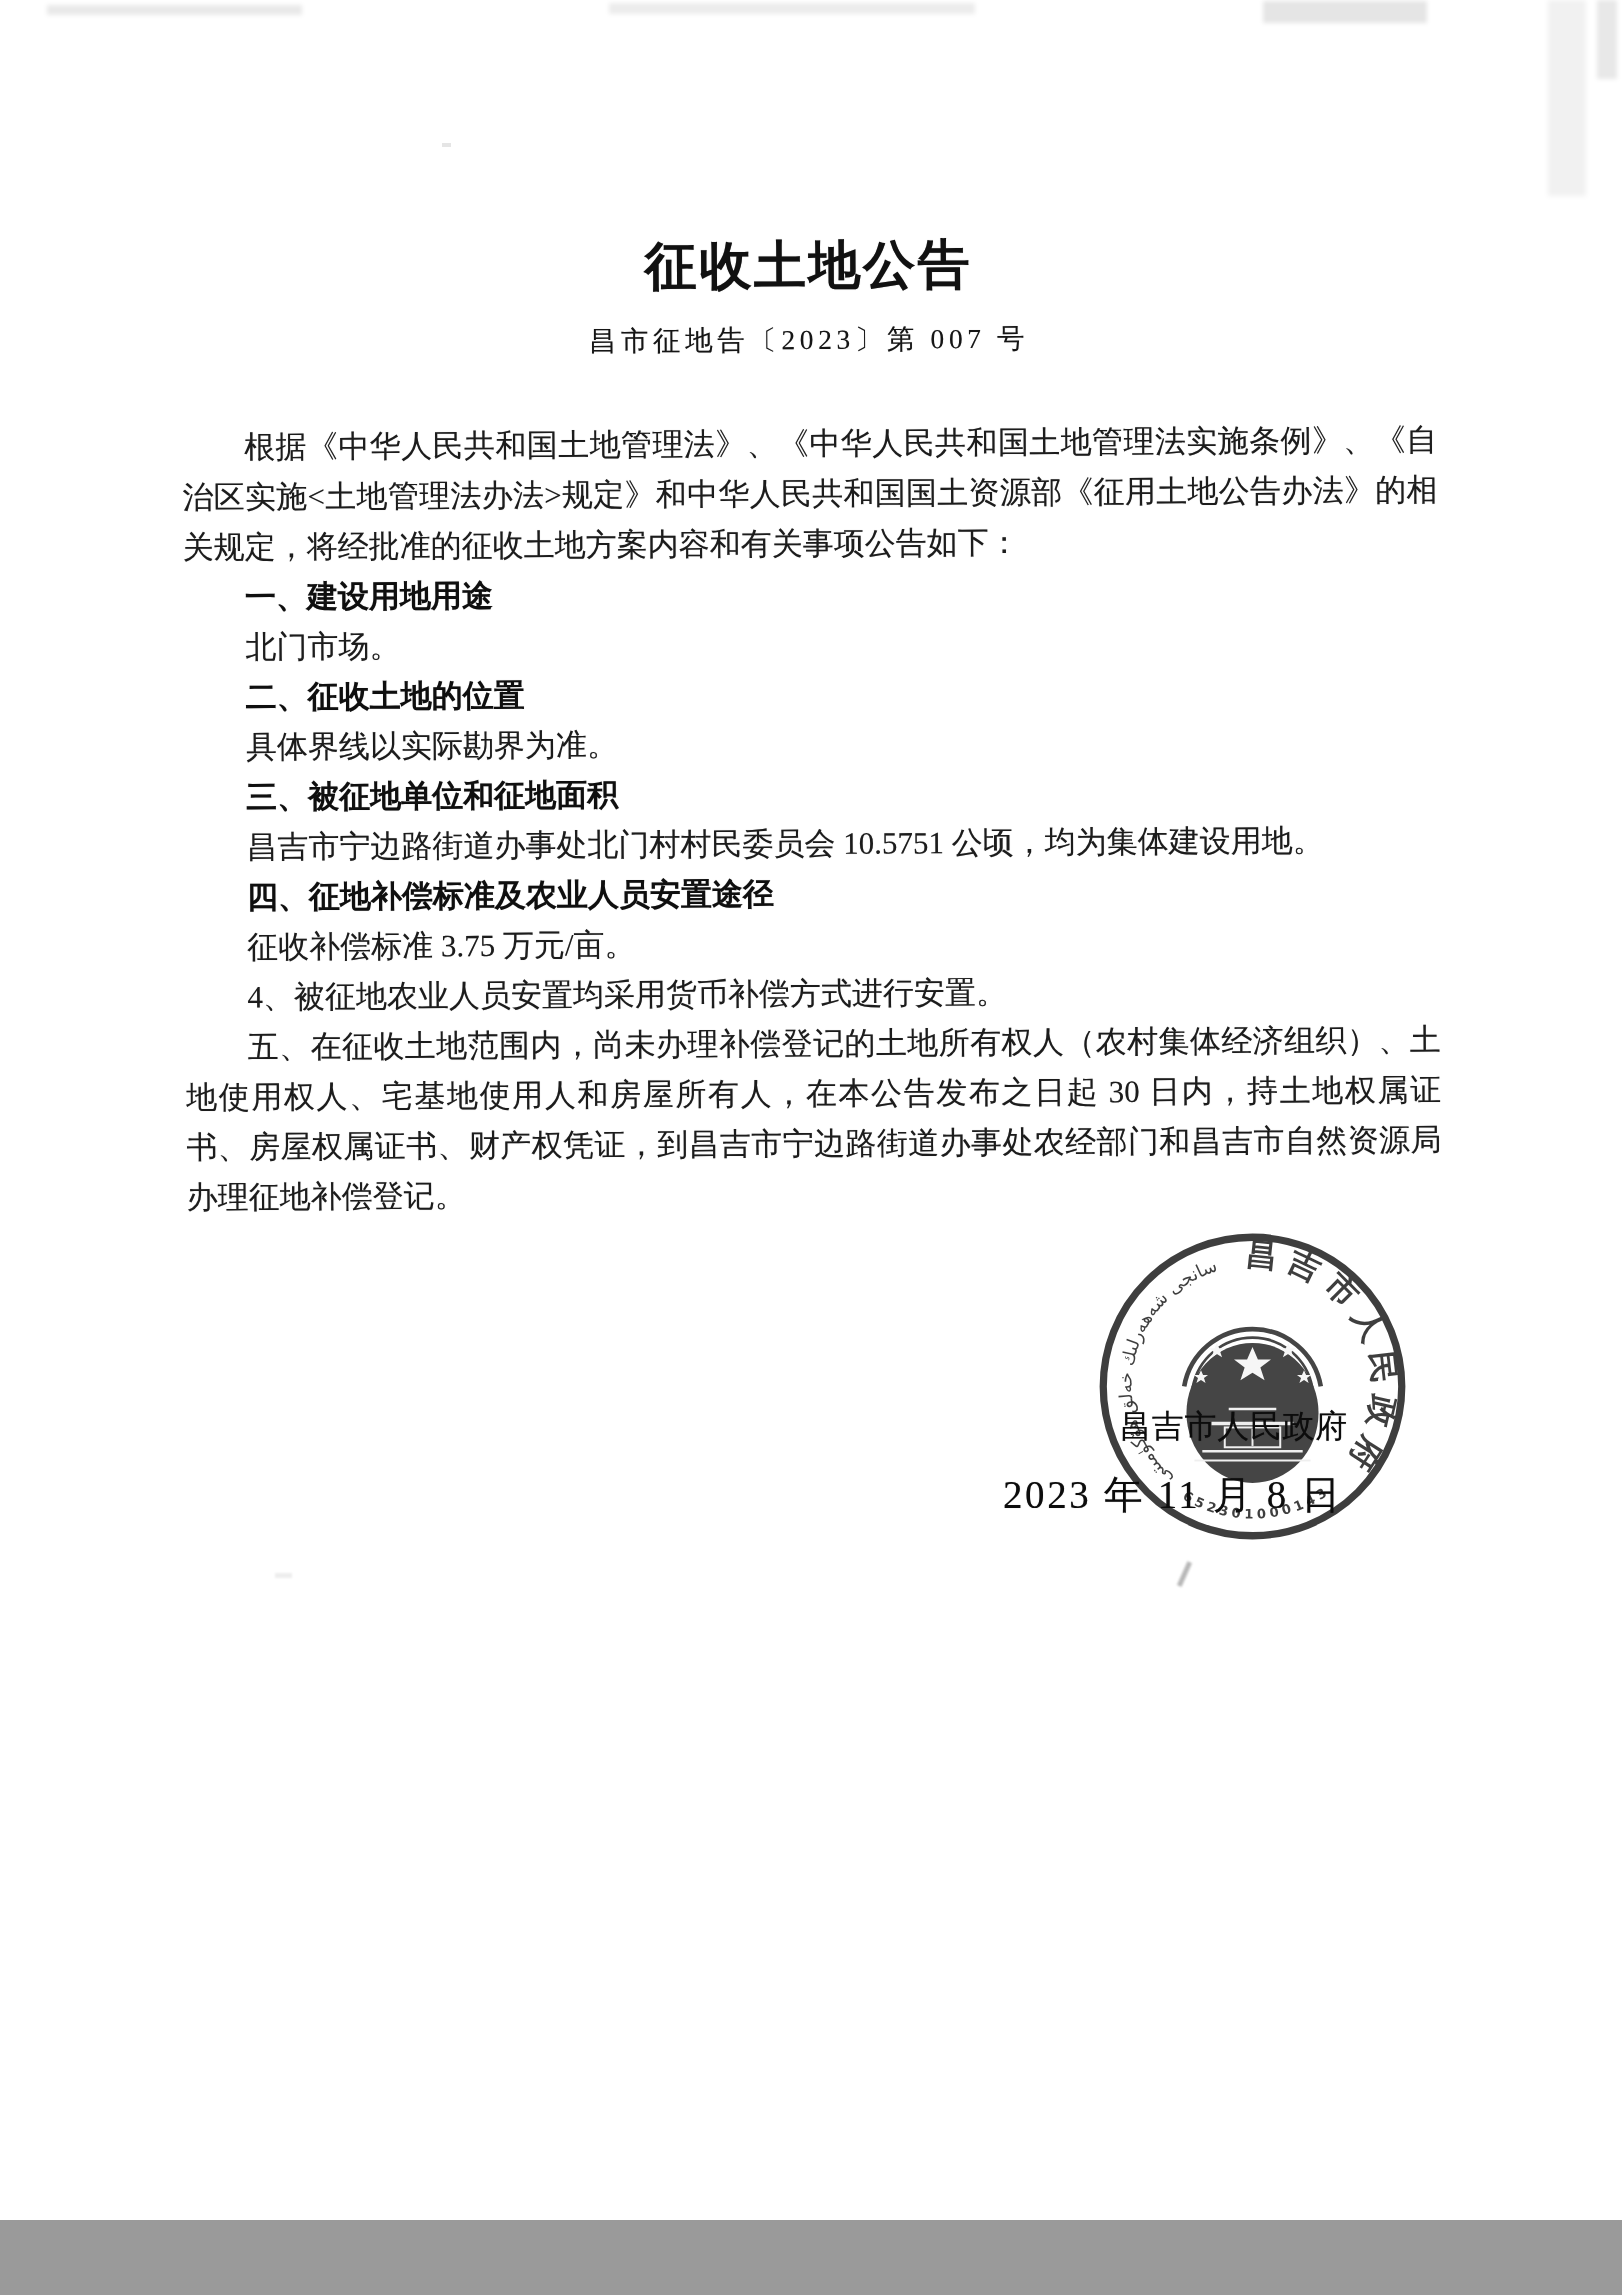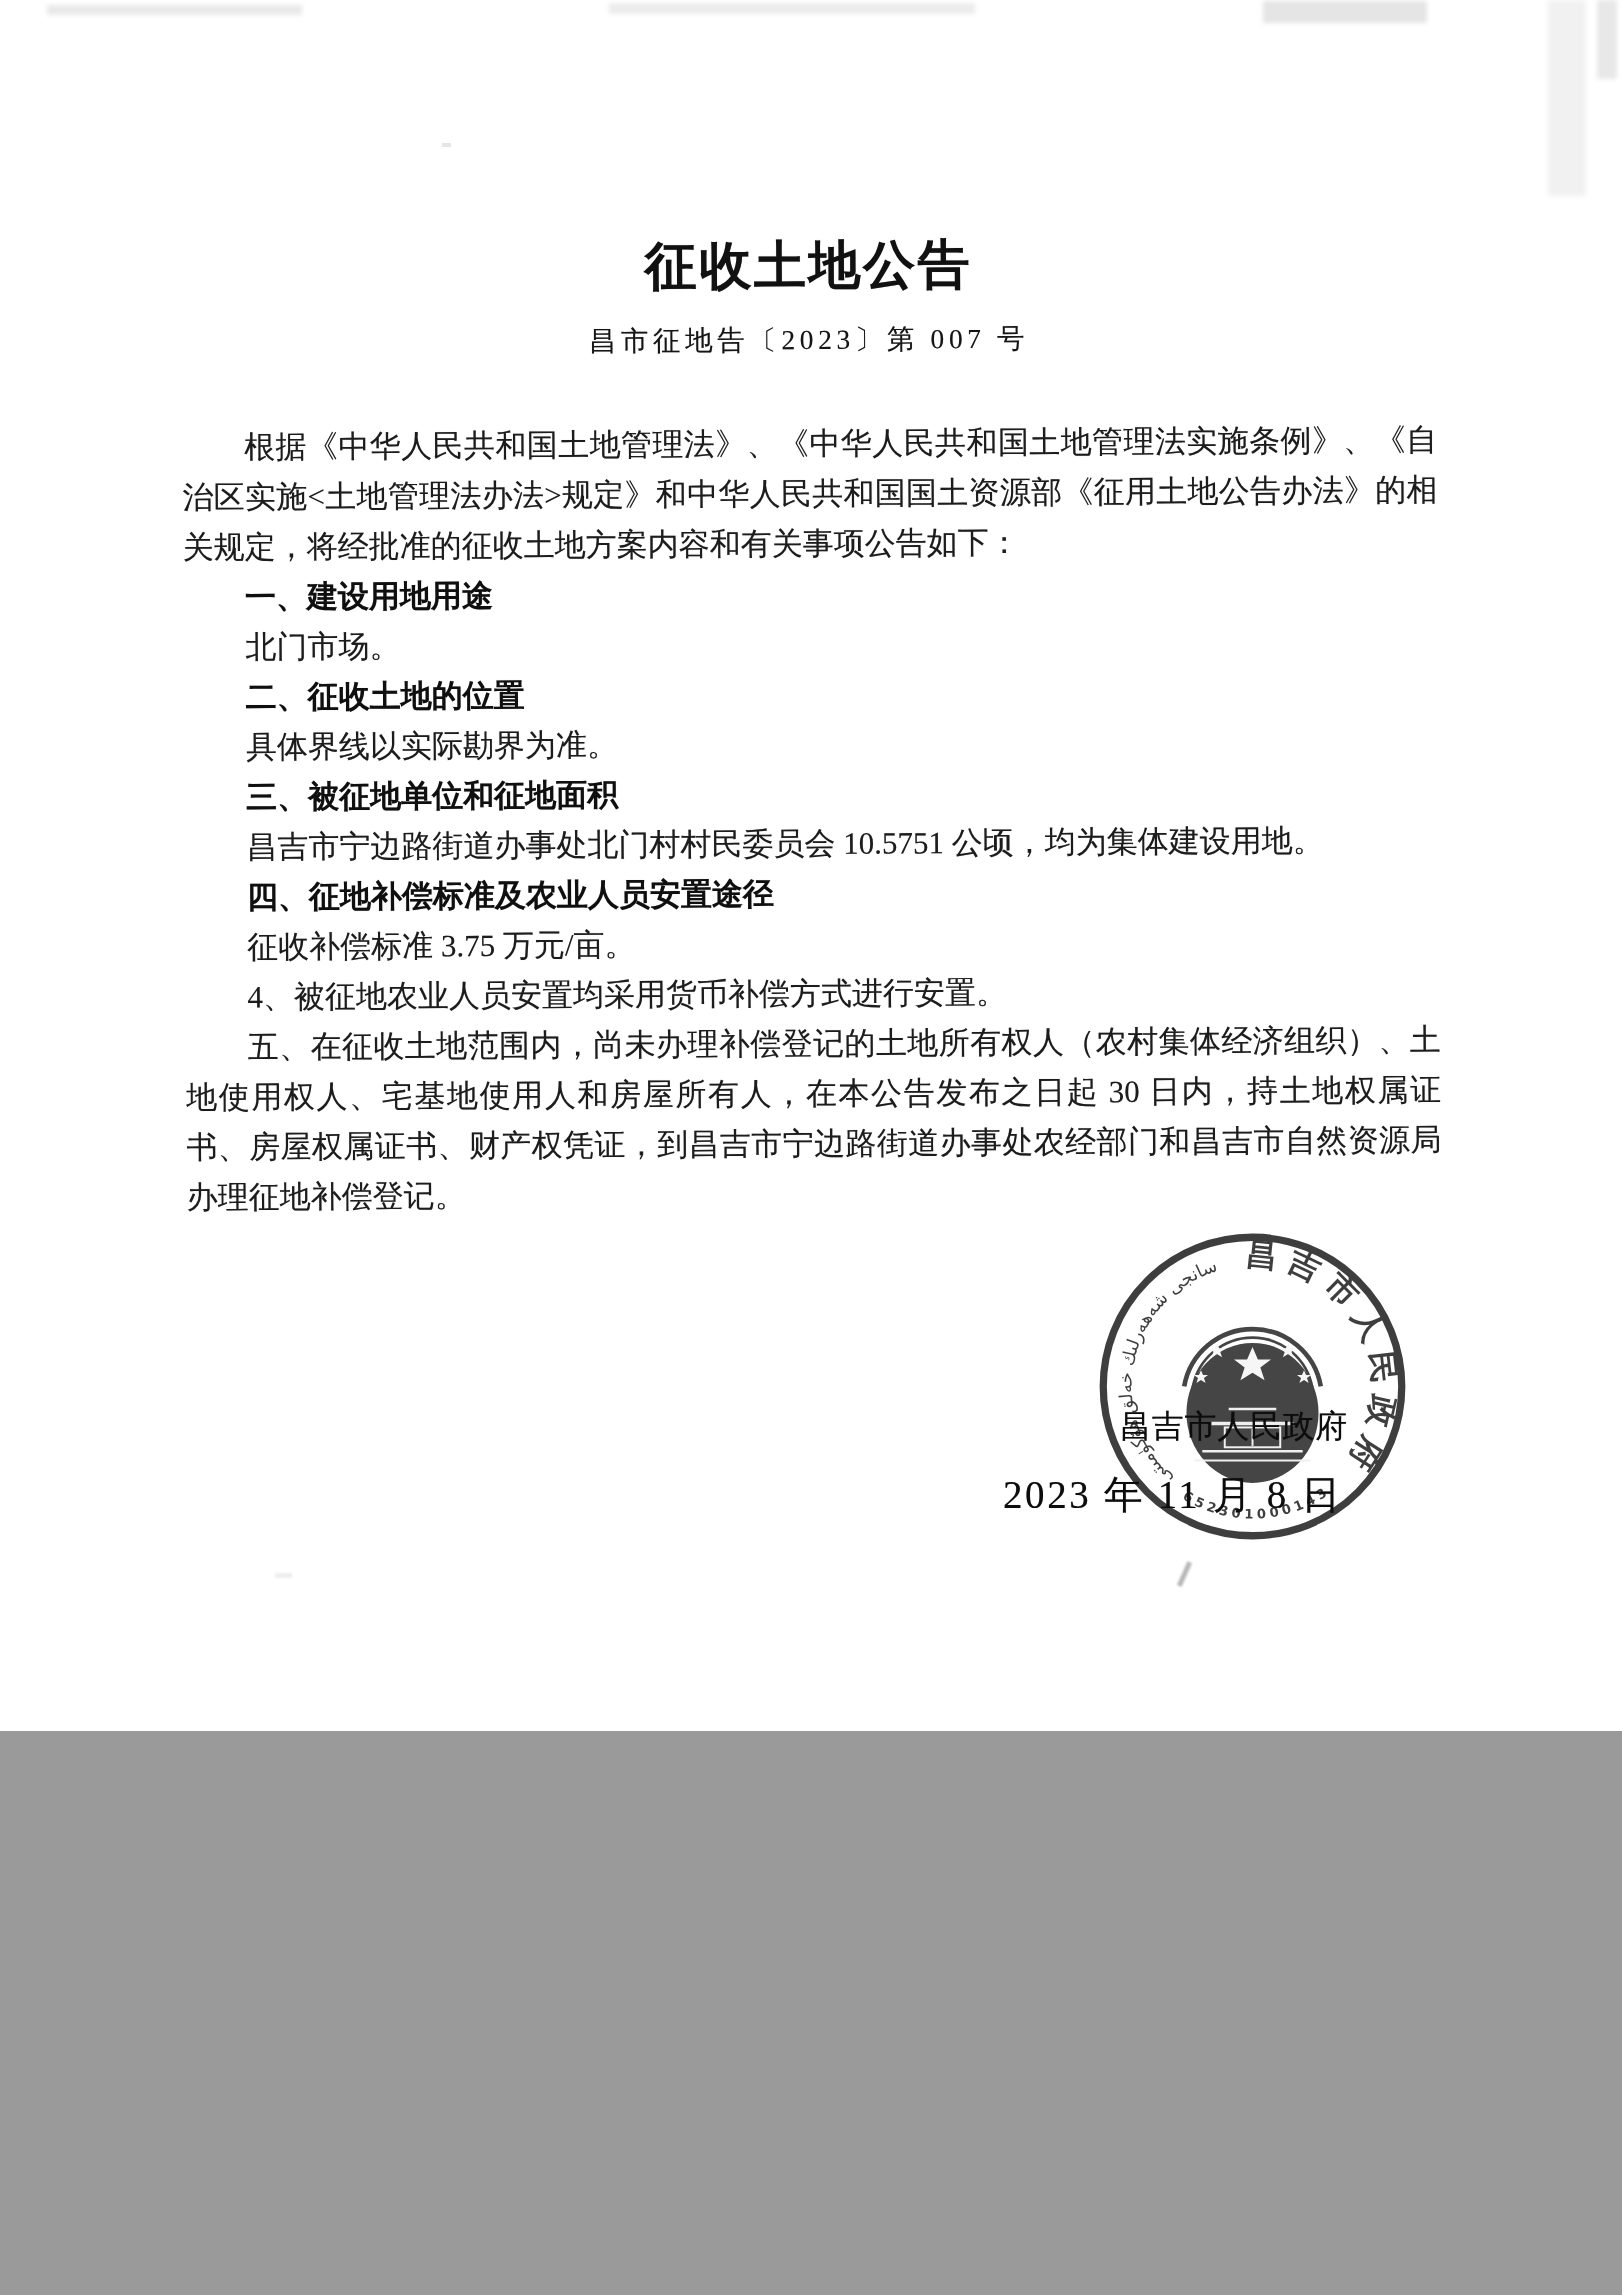--- a/index.html
+++ b/index.html
@@ -1,18 +1,18 @@
 <!DOCTYPE html>
 <html style="font-size:10.5px"><head>
 <meta charset="utf-8">
 <style>
   html,body{margin:0;padding:0;background:#9a9a9a;}
   .page{
     position:relative;
-    width:1622px;height:1731px;
+    width:1622px;height:2220px;
     background:#ffffff;
     overflow:hidden;
     font-family:"Liberation Serif","DejaVu Serif",serif;
     color:#1c1c1c;
   }
   .content{
     position:absolute;
     left:185px; top:0; width:1255px; height:2295px;
     transform:rotate(-0.35deg);
     transform-origin:50% 40%;

